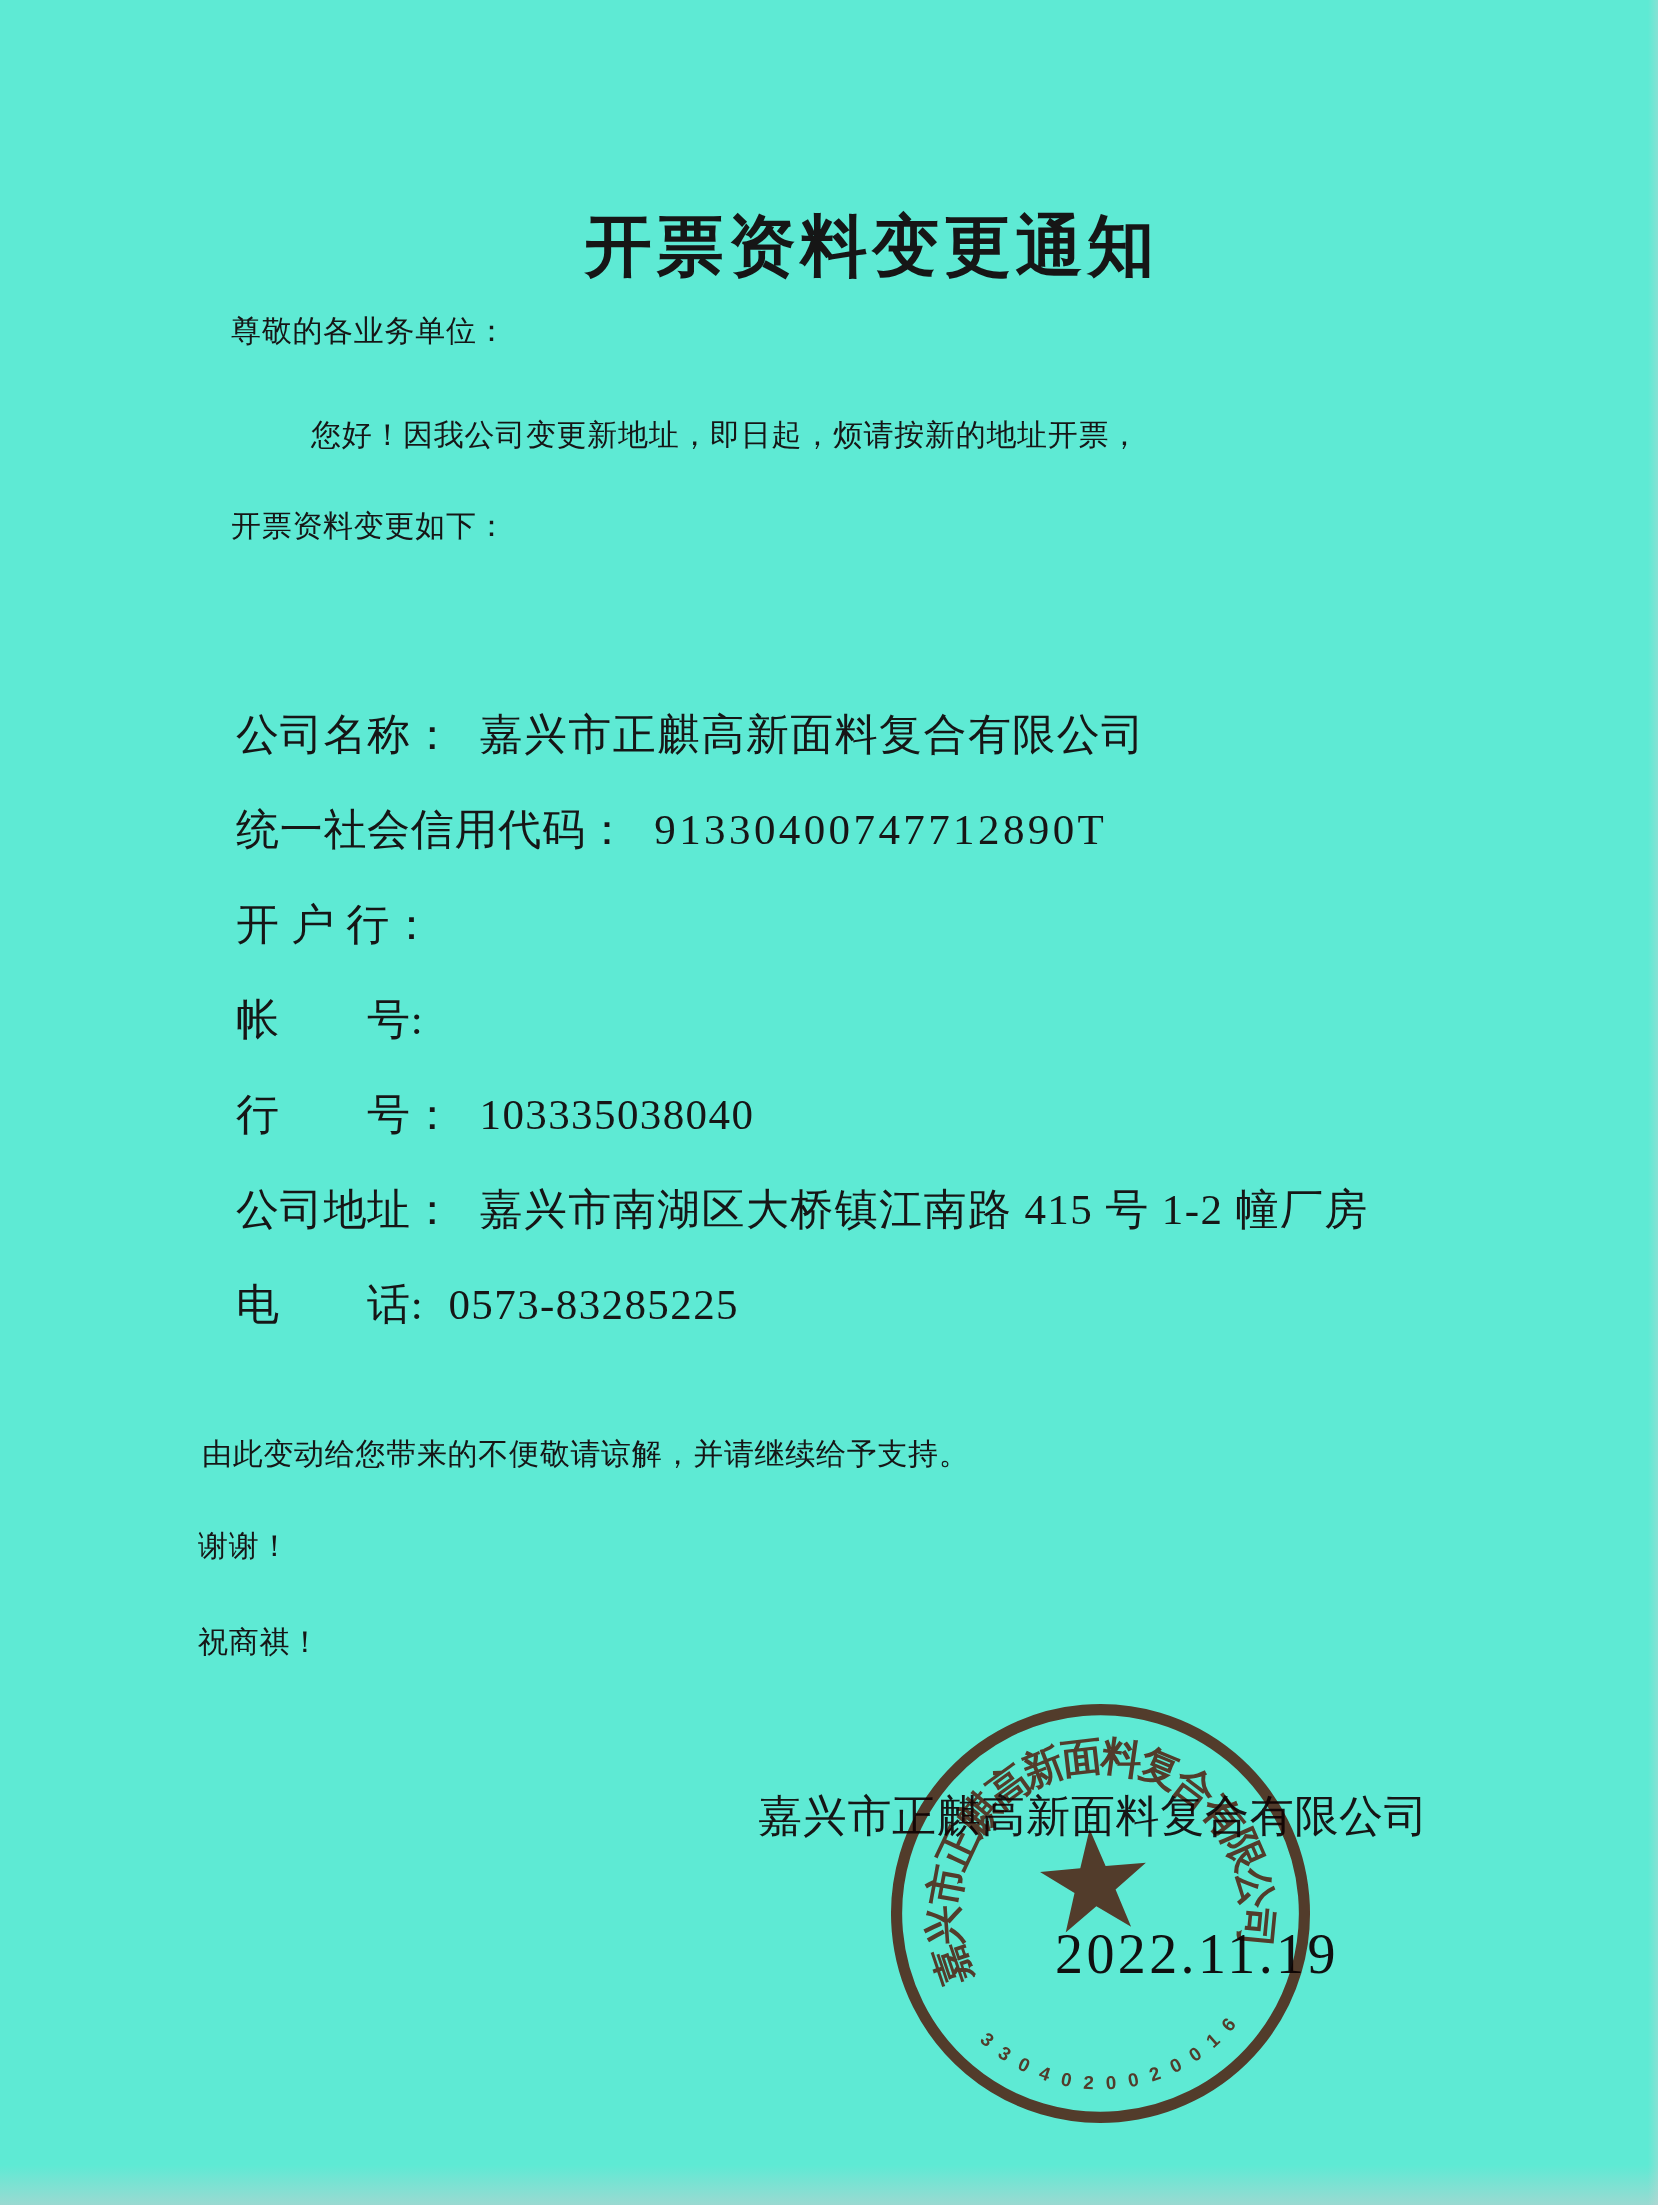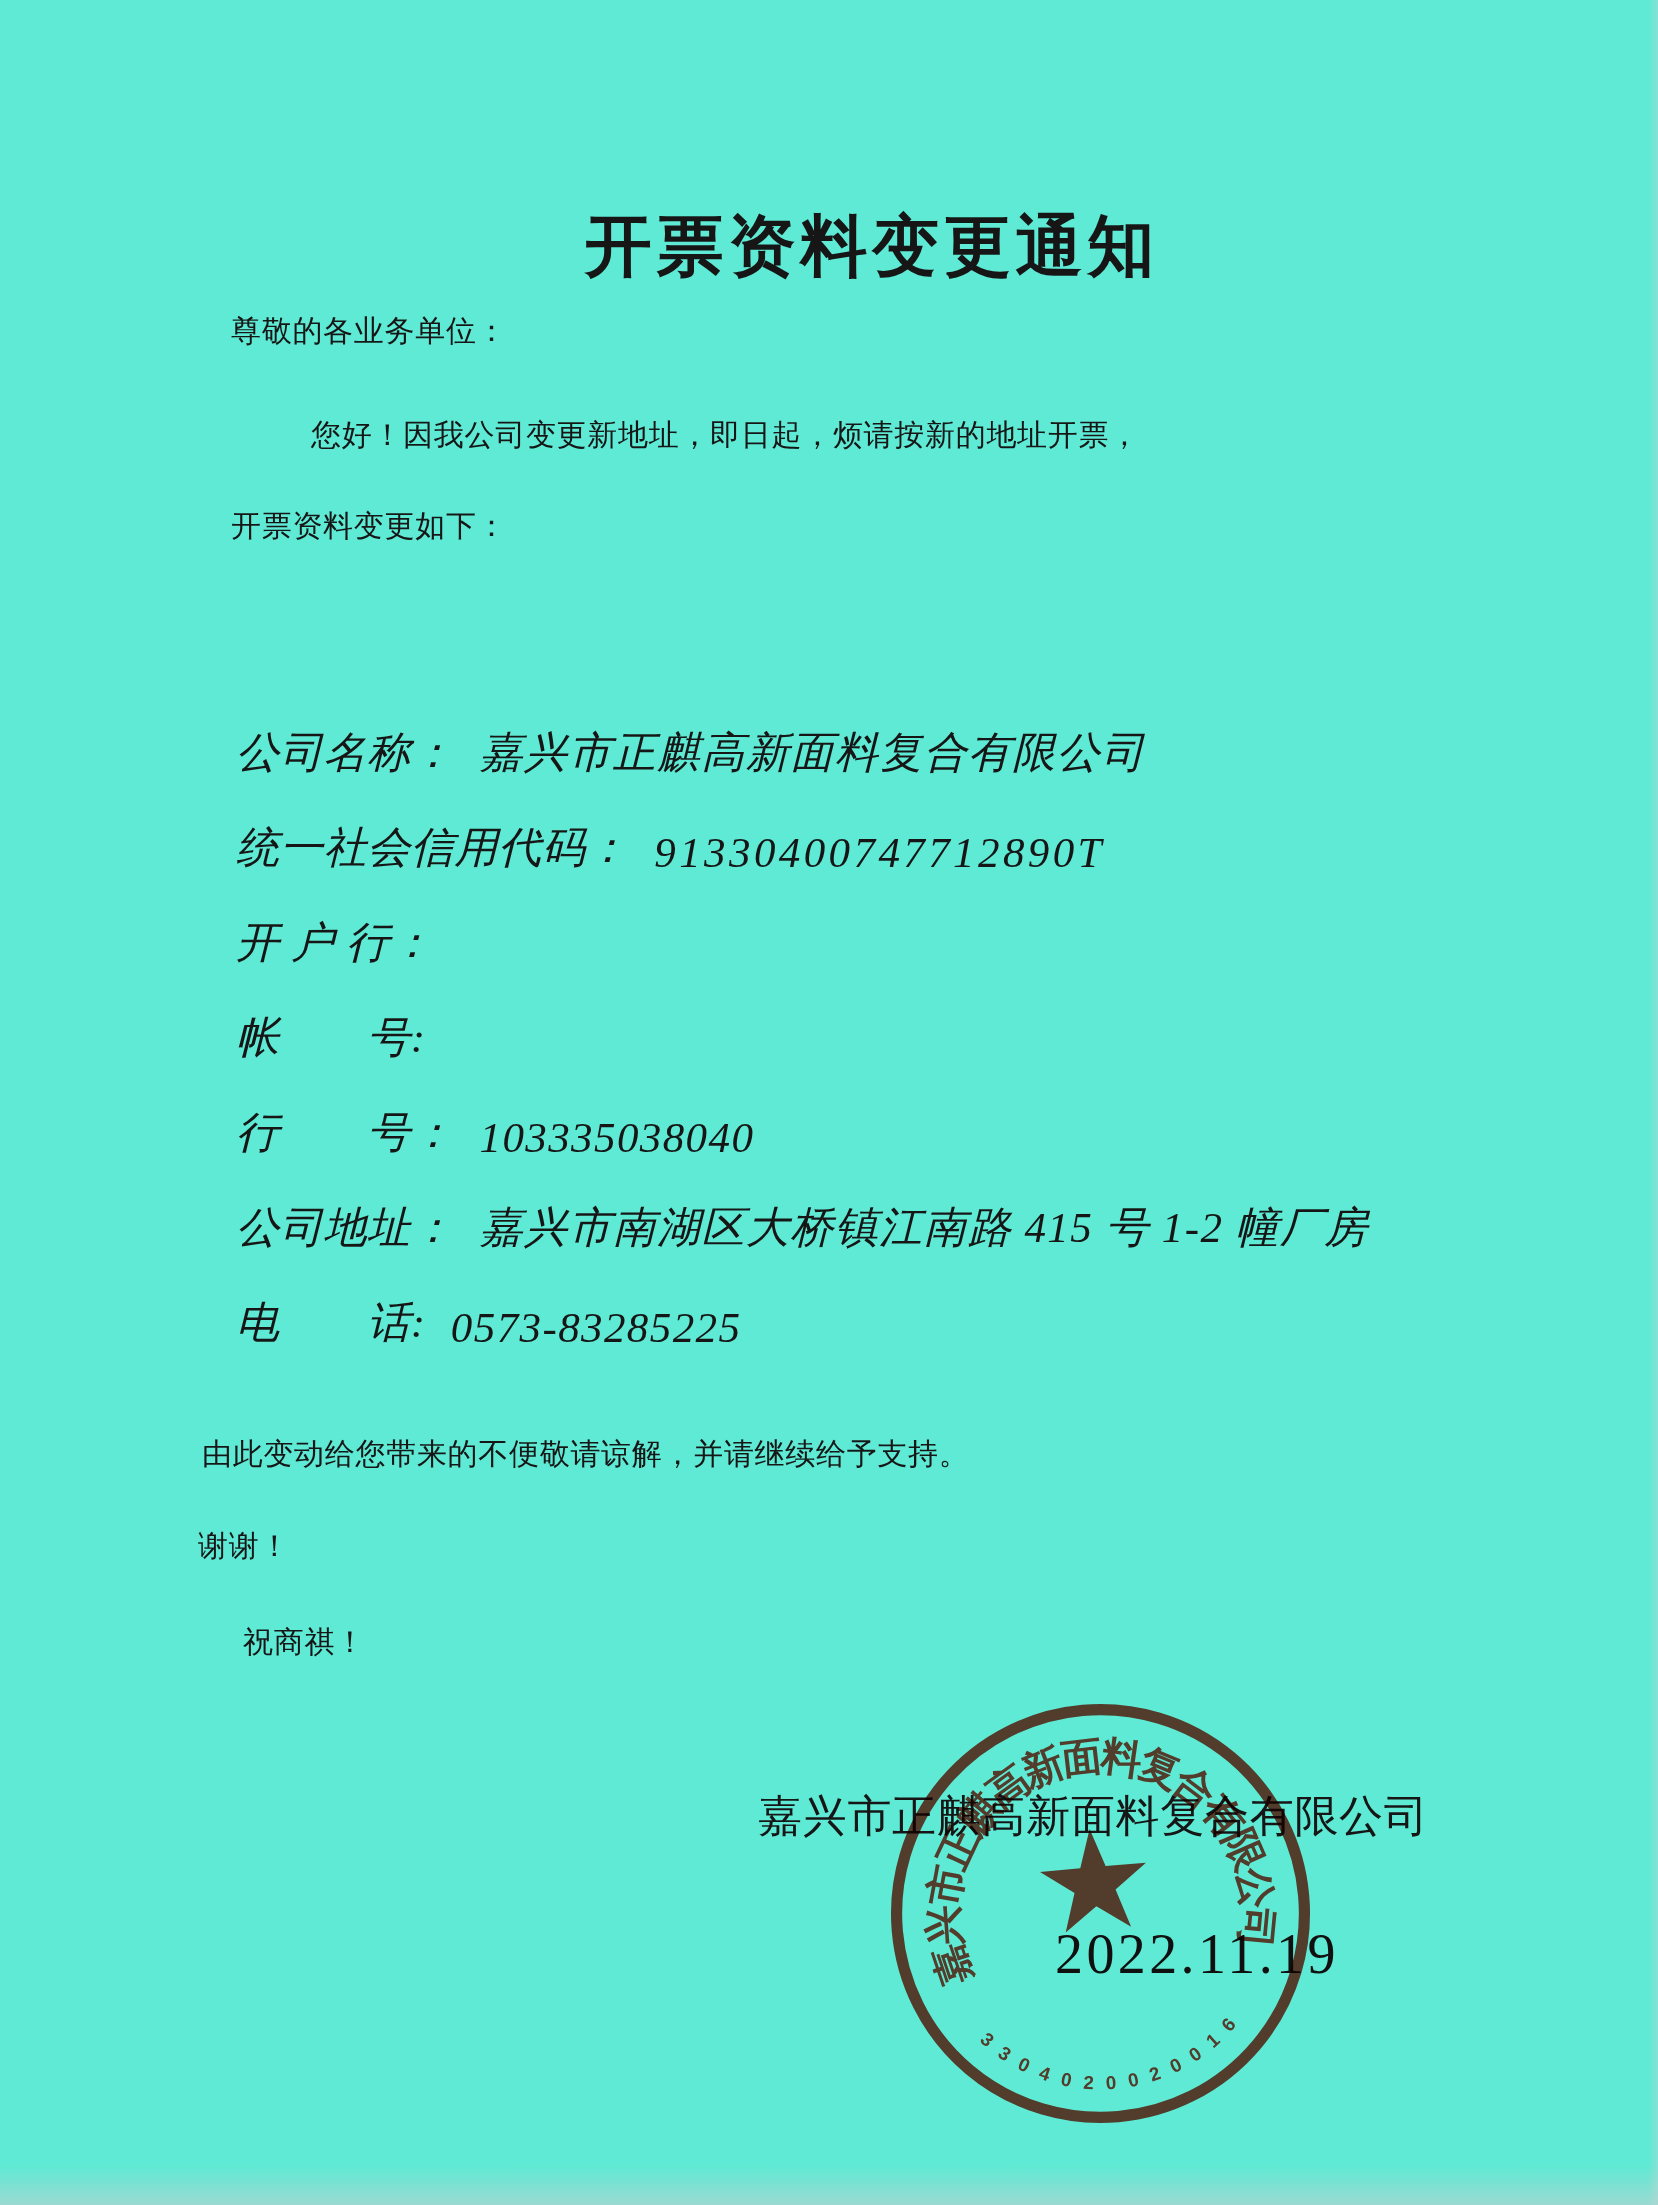--- a/index.html
+++ b/index.html
@@ -18,30 +18,30 @@
     font-size:67px;letter-spacing:4.8px;font-weight:600;
     transform:translateX(43px);
     white-space:pre;
   }
   .line{position:absolute;font-size:30px;white-space:pre;letter-spacing:0.7px;}
   .salutation{left:231px;top:311px;}
   .para1{left:311px;top:415px;}
   .para2{left:231px;top:506px;}
   .fields{position:absolute;left:236px;top:687px;}
   .field-row{
-    height:95px;display:flex;align-items:flex-end;
-    font-size:43px;white-space:pre;letter-spacing:0.7px;font-style:italic;
+    height:95px;display:flex;align-items:center;
+    font-size:43px;white-space:pre;letter-spacing:0.7px;
   }
   .field-label{margin-right:25px;}
   .field-row:nth-child(4) .field-label{margin-right:6.9px;}
   .field-value{letter-spacing:1.4px;}
   .field-row:nth-child(2) .field-value{letter-spacing:3.4px;}
   .closing{left:202px;top:1434px;}
   .thanks{left:198px;top:1526px;}
-  .regards{left:198px;top:1622px;margin-left:45px;}
+  .regards{left:198px;top:1622px;}
   .signature{left:758px;top:1787px;font-size:44px;letter-spacing:0.7px;}
   .doc-date{
     left:1055px;top:1922px;
     font-size:56px;letter-spacing:3.4px;font-weight:500;
     color:#101010;
   }
   .stamp{
     position:absolute;left:884px;top:1697px;
     width:433px;height:433px;
     mix-blend-mode:multiply;

